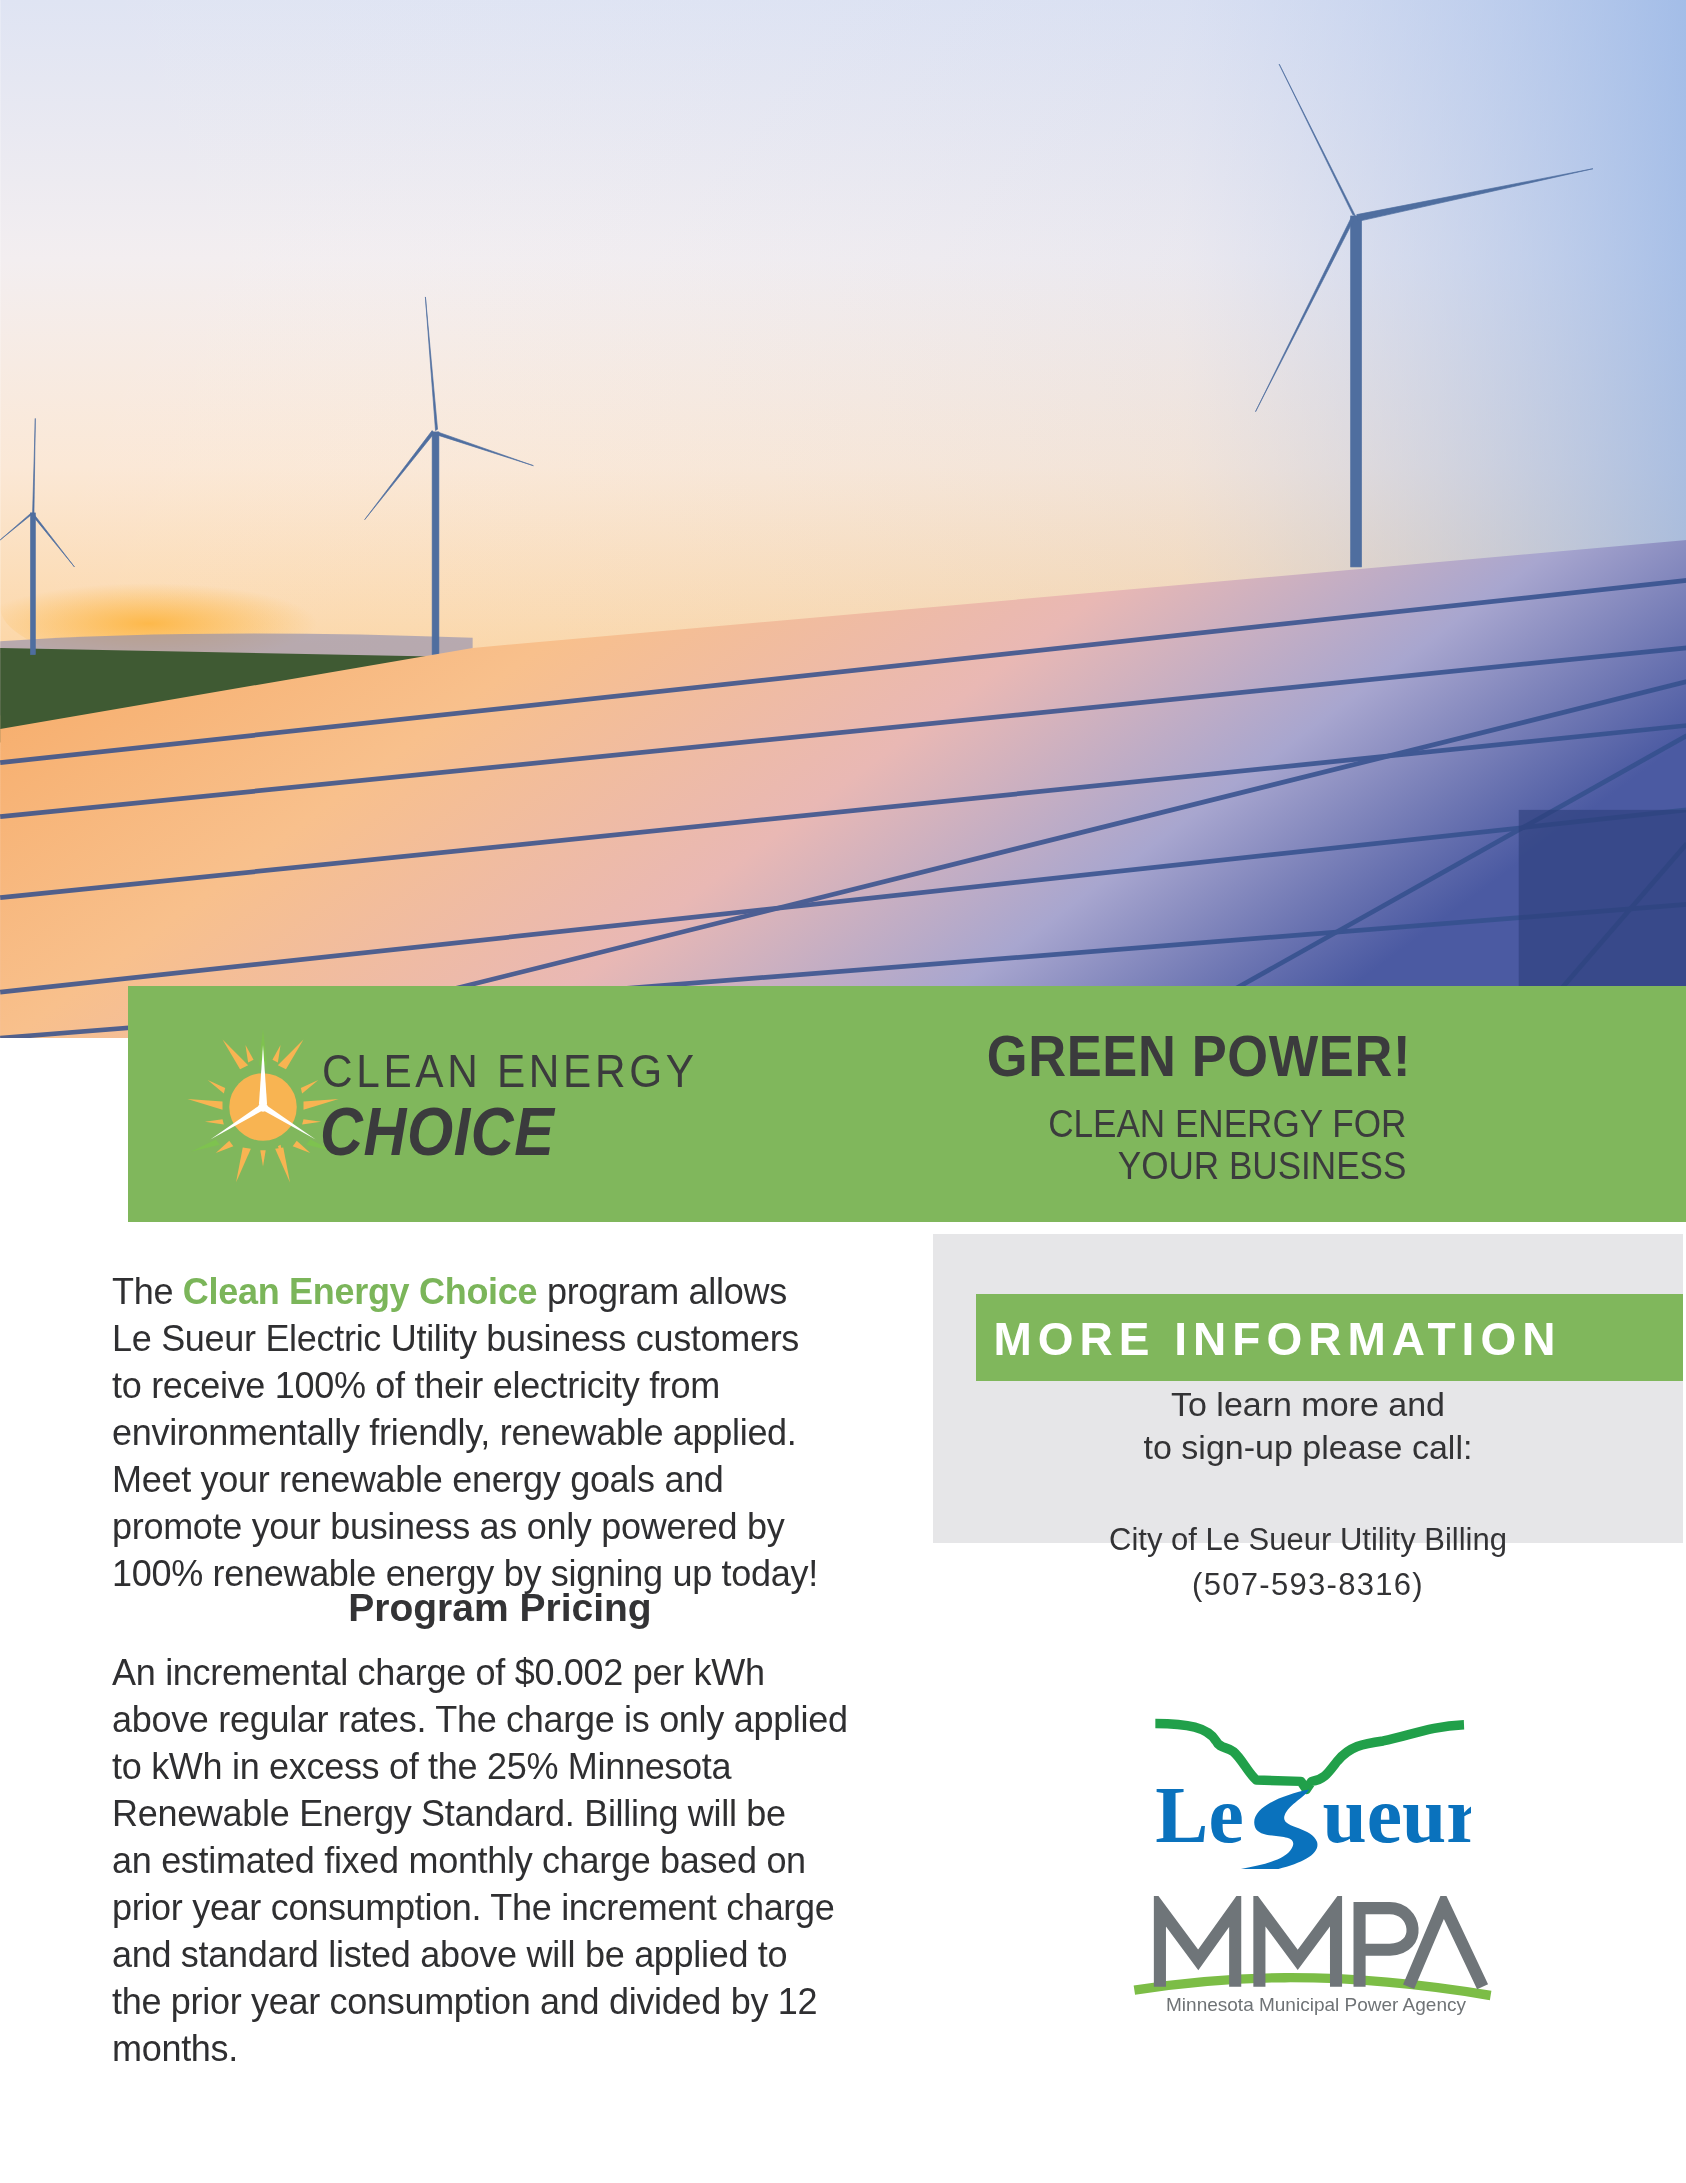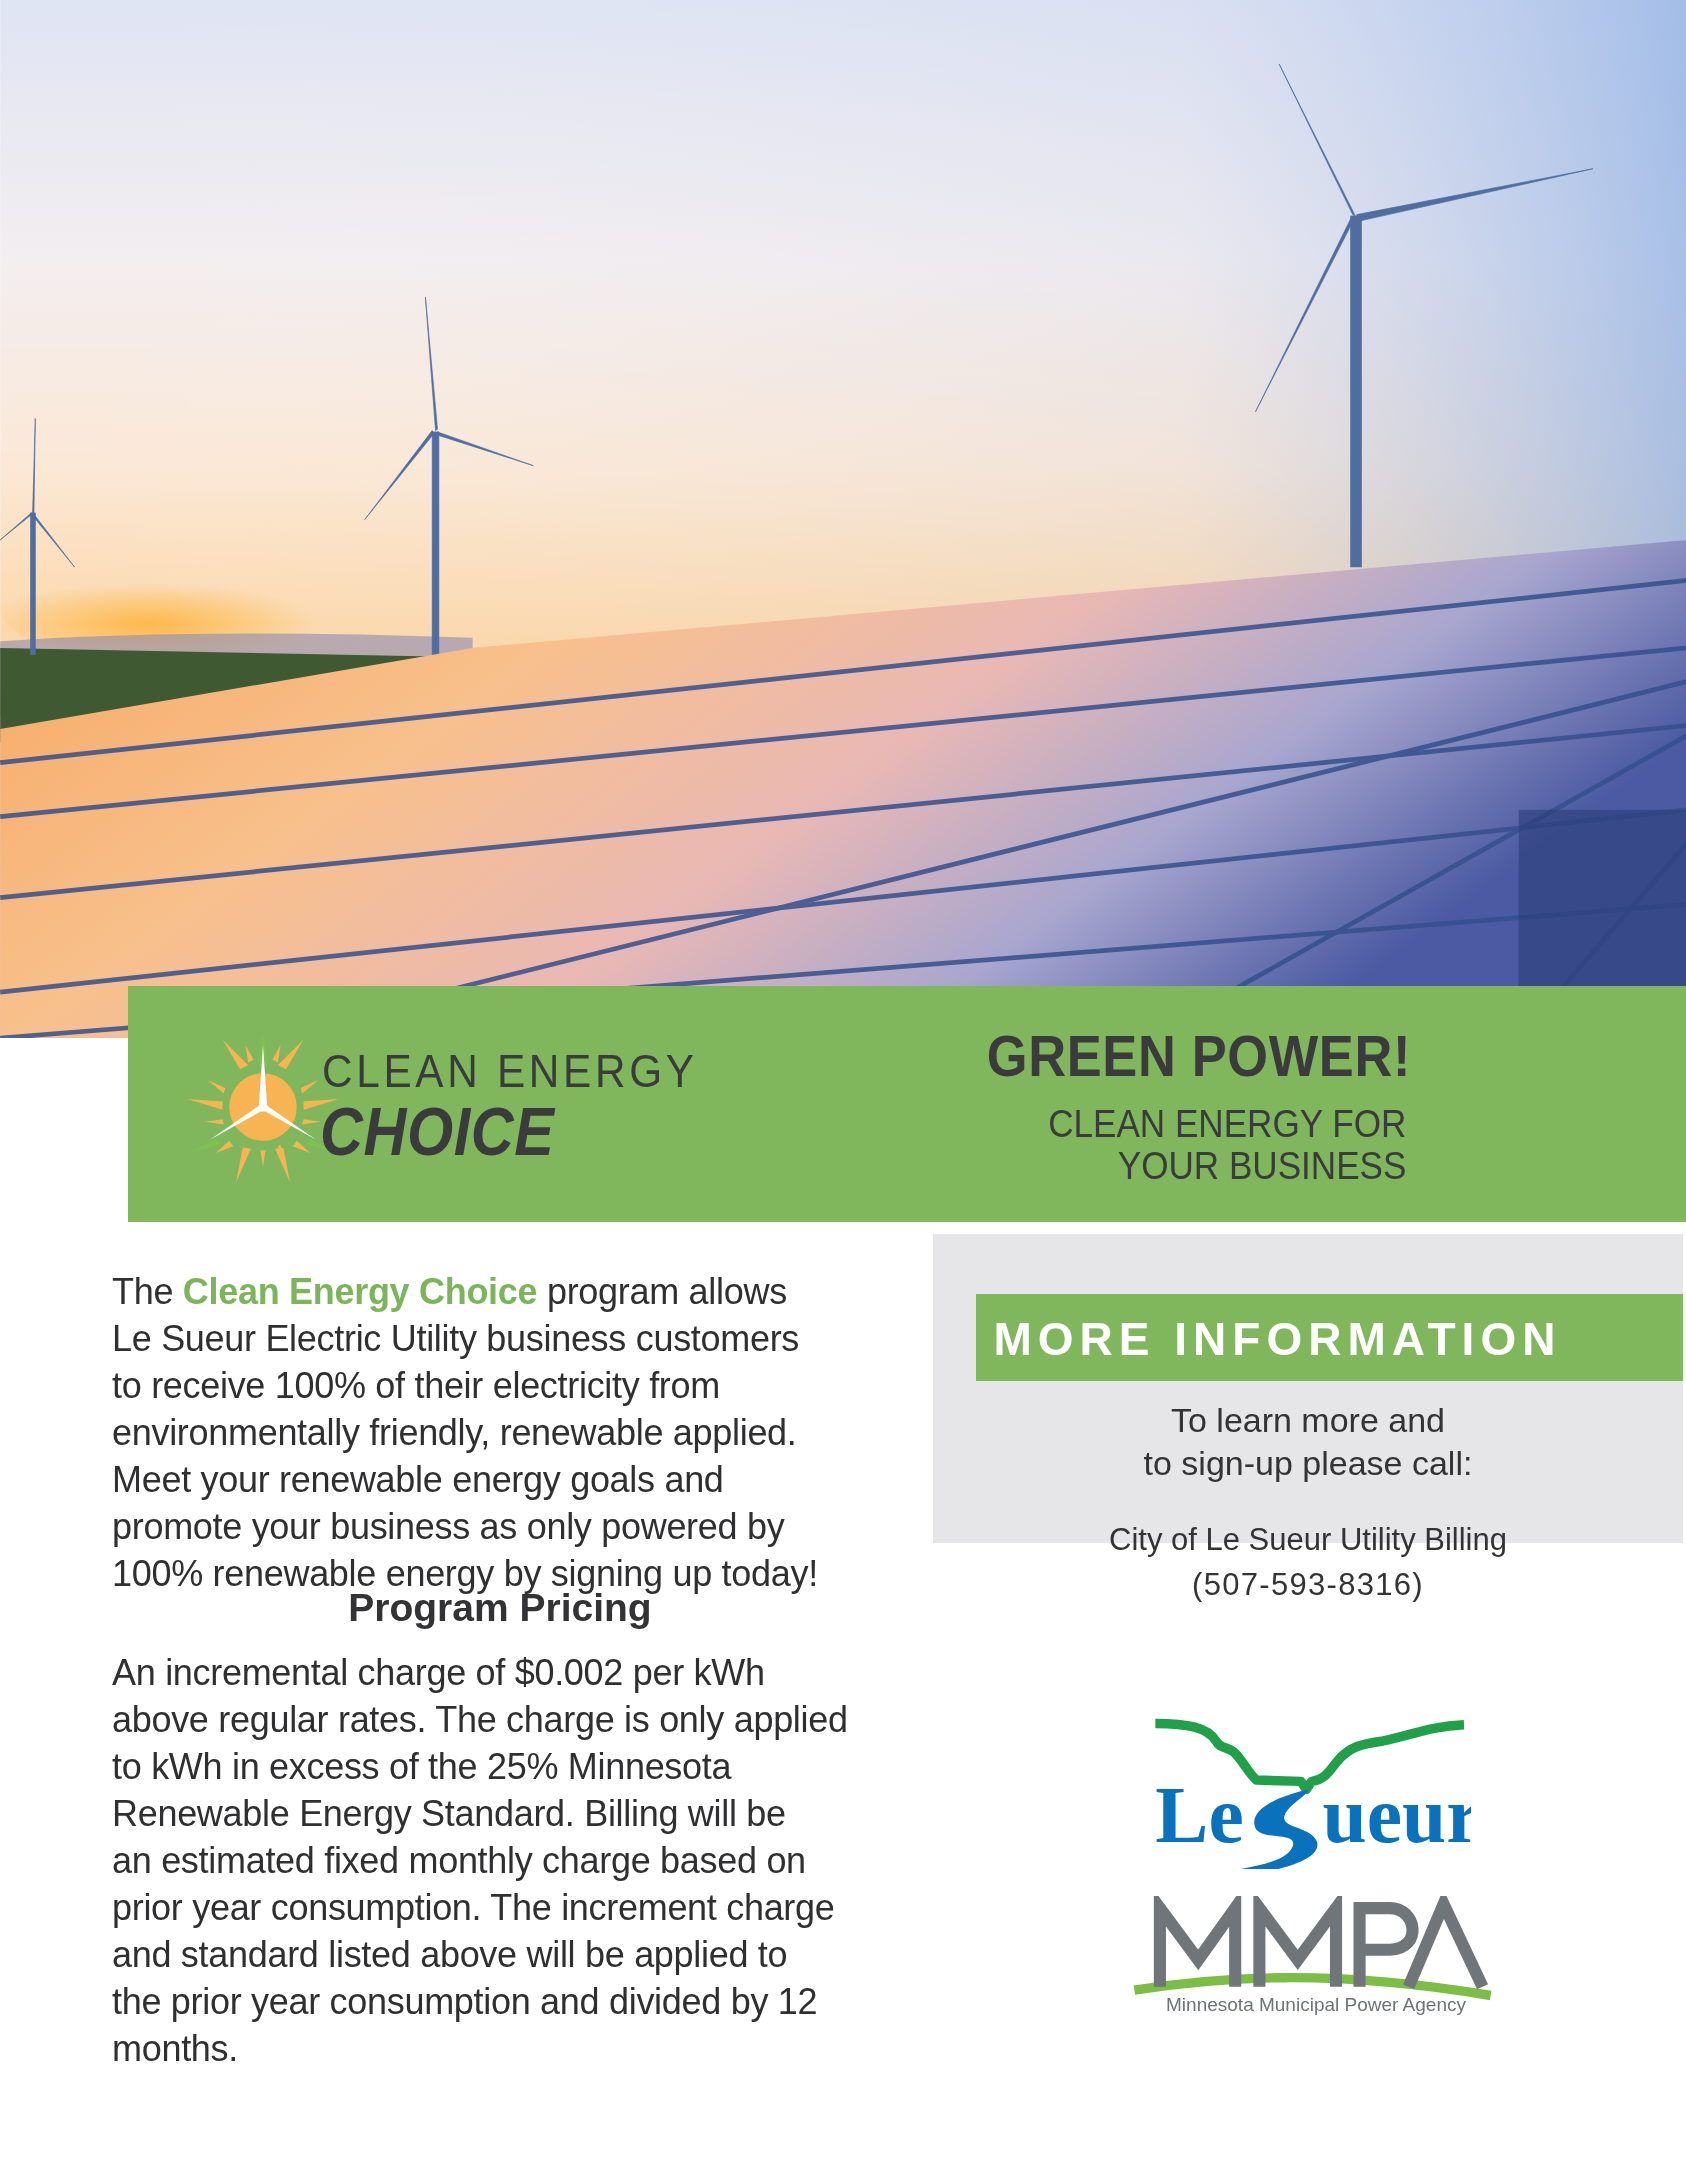--- a/index.html
+++ b/index.html
@@ -24,21 +24,21 @@
   .intro .hl { color:#7bb55a; font-weight:700; }
   .intro .line { display:block; white-space:nowrap; }
   .pricing-title { left:112px; top:1587px; width:776px; text-align:center; font-size:39px; font-weight:700; color:#333335; line-height:1.1; }
   .pricing-body { left:112px; top:1649px; width:810px; font-size:36px; line-height:47px; color:#2f2f31; letter-spacing:-0.3px; }
   .pricing-body .line { display:block; white-space:nowrap; }
 
   
   .info-panel { left:933px; top:1234px; width:750px; height:309px; background:#e6e6e8; }
   .info-bar { left:43px; top:60px; width:707px; height:87px; background:#80b75c; }
   .info-bar-label { position:absolute; left:17.5px; top:21.6px; font-size:46px; font-weight:700; color:#ffffff; letter-spacing:6px; white-space:nowrap; line-height:1; }
-  .info-text { left:0; top:165px; width:750px; text-align:center; font-size:34px; line-height:43px; color:#333335; }
+  .info-text { left:0; top:149px; width:750px; text-align:center; font-size:34px; line-height:43px; color:#333335; }
   .org-name { left:0; top:290px; width:750px; text-align:center; font-size:31px; font-weight:400; color:#333335; line-height:1; white-space:nowrap; }
   .org-phone { left:0; top:335px; width:750px; text-align:center; font-size:31px; color:#333335; line-height:1; letter-spacing:1.3px; }
 
   
   .lesueur-logo { left:1147px; top:1714px; width:324px; height:155px; }
   .mmpa-logo { left:1127px; top:1896px; width:371px; height:121px; }
   .mmpa-tag { left:1134px; top:1995px; width:364px; text-align:center; font-size:19px; color:#6f7376; line-height:1; white-space:nowrap; }
 </style>
 </head>
 <body>

